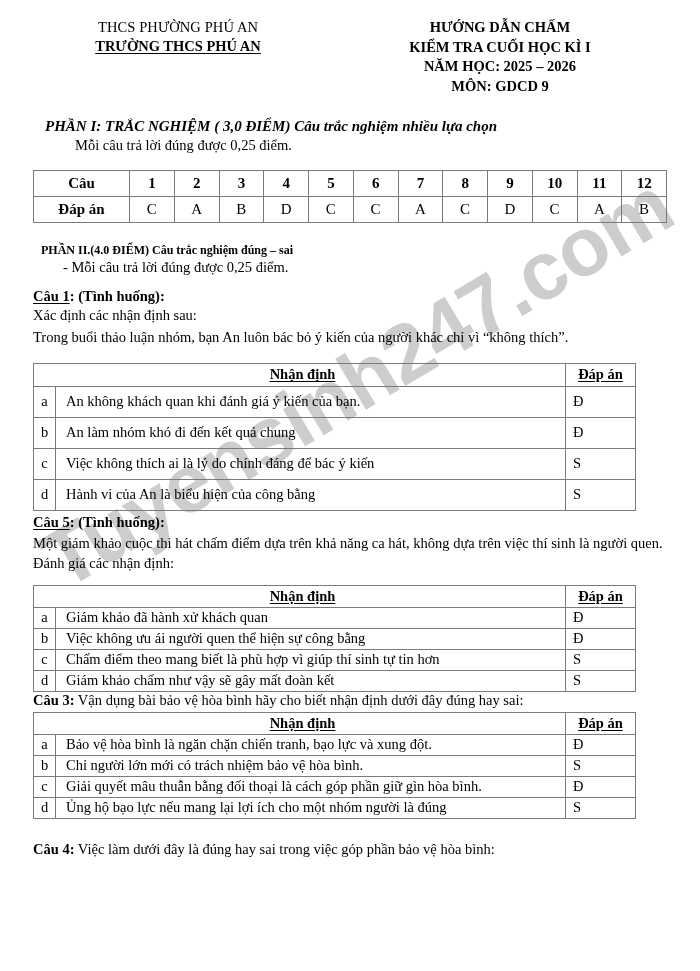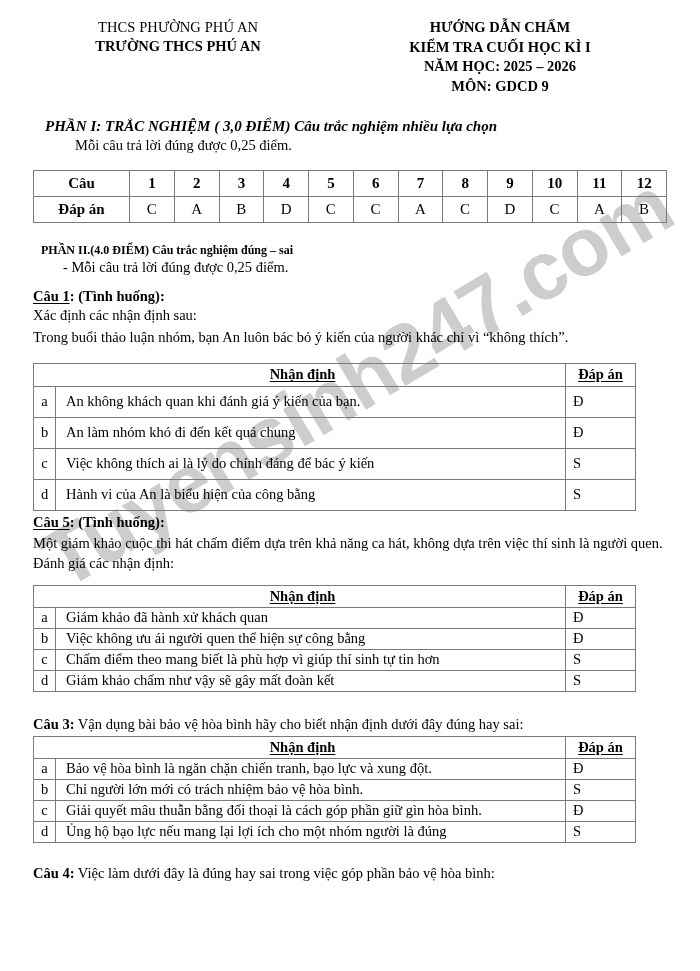--- a/index.html
+++ b/index.html
@@ -70,20 +70,21 @@
     width: 290px;
     text-align: center;
     font-size: 14.5px;
     line-height: 1.32;
   }
   .header-left .line1 {
     letter-spacing: 0.1px;
   }
   .header-left .line2 {
     font-weight: bold;
+    text-decoration: underline;
     text-underline-offset: 2px;
   }
   .header-right {
     flex: 1;
     text-align: center;
     font-weight: bold;
     font-size: 14.5px;
     line-height: 1.35;
     padding-left: 10px;
   }
@@ -345,21 +346,21 @@
           <td class="c-ans">S</td>
         </tr>
         <tr>
           <td class="c-letter">d</td>
           <td class="c-text">Giám khảo chấm như vậy sẽ gây mất đoàn kết</td>
           <td class="c-ans">S</td>
         </tr>
       </tbody>
     </table>
 
-    <div class="q-label" style="margin-top:24px;">
+    <div class="q-label" style="margin-top:0;">
       <span class="q-bold">Câu 3:</span><span> Vận dụng bài bảo vệ hòa bình hãy cho biết nhận định dưới đây đúng hay sai:</span>
     </div>
 
     <table class="stmt-table t-short mt-3">
       <colgroup>
           <col class="w-letter">
           <col>
           <col class="w-ans">
         </colgroup>
       <tbody>

